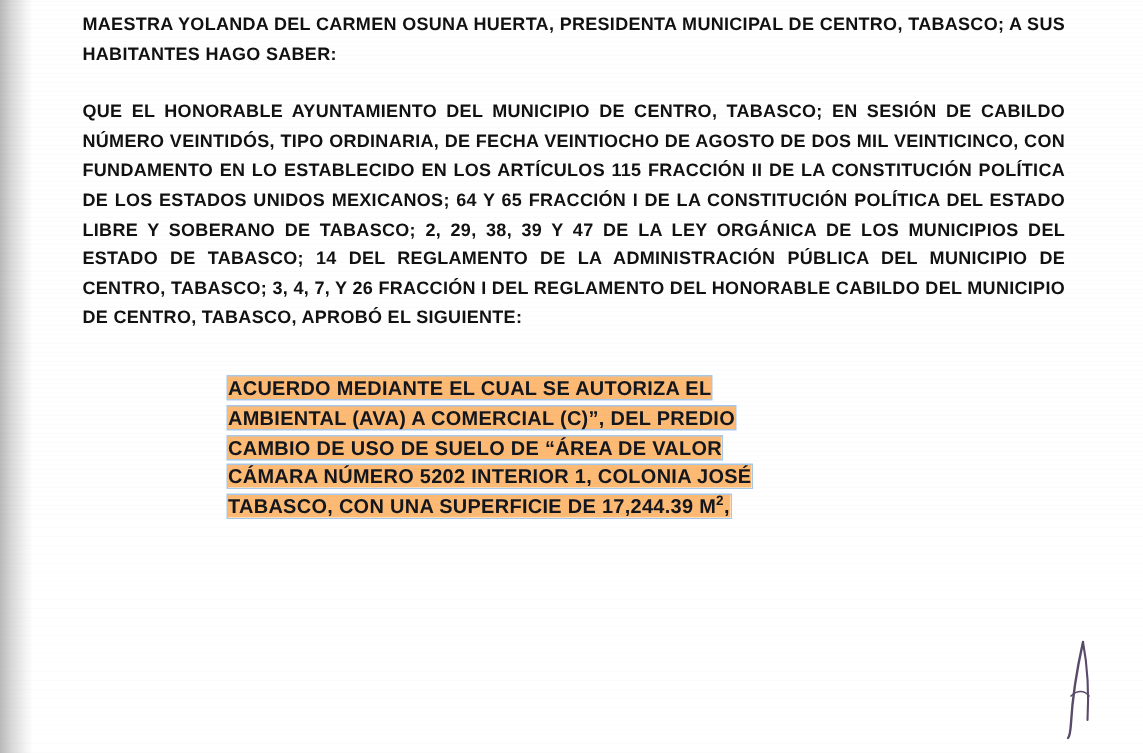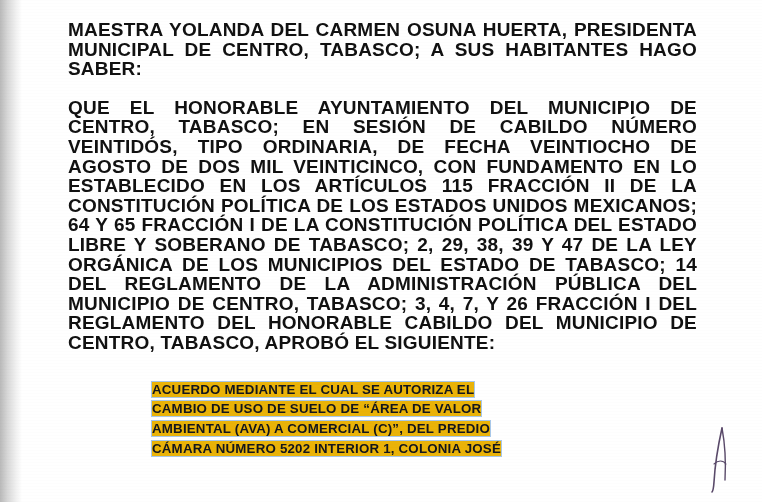--- a/index.html
+++ b/index.html
@@ -30,22 +30,22 @@
     width: 762px;
     height: 502px;
   }
   .doc-body {
     position: absolute;
     left: 55px;
     top: 7px;
     width: 655px;
   }
   p.para {
-    margin: 13px;
-    font-size: 19px;
+    margin: 0;
+    font-size: 12px;
     line-height: 19.6px;
     font-weight: bold;
     letter-spacing: 0.2px;
     color: #111111;
     text-align: justify;
     text-transform: uppercase;
   }
   p.para.spaced {
     margin-top: 19px;
   }
@@ -58,21 +58,21 @@
     margin: 0;
     font-size: 13.3px;
     line-height: 19.8px;
     font-weight: bold;
     letter-spacing: 0.2px;
     color: #13161c;
     text-align: justify;
     text-transform: uppercase;
   }
   .hl {
-    background: #eab308;
+    background: #fdba74;
     box-shadow: 0 0 0 1px #a8c8ea;
   }
   sup.sup {
     font-size: 9px;
     vertical-align: super;
     line-height: 0;
   }
   
   .signature {
     position: absolute;
@@ -98,23 +98,24 @@
   <div class="scan-edge-left"></div>
 
   <div class="doc-body">
 
     <p class="para">MAESTRA YOLANDA DEL CARMEN OSUNA HUERTA, PRESIDENTA MUNICIPAL DE CENTRO, TABASCO; A SUS HABITANTES HAGO SABER:</p>
 
     <p class="para spaced">QUE EL HONORABLE AYUNTAMIENTO DEL MUNICIPIO DE CENTRO, TABASCO; EN SESIÓN DE CABILDO NÚMERO VEINTIDÓS, TIPO ORDINARIA, DE FECHA VEINTIOCHO DE AGOSTO DE DOS MIL VEINTICINCO, CON FUNDAMENTO EN LO ESTABLECIDO EN LOS ARTÍCULOS 115 FRACCIÓN II DE LA CONSTITUCIÓN POLÍTICA DE LOS ESTADOS UNIDOS MEXICANOS; 64 Y 65 FRACCIÓN I DE LA CONSTITUCIÓN POLÍTICA DEL ESTADO LIBRE Y SOBERANO DE TABASCO; 2, 29, 38, 39 Y 47 DE LA LEY ORGÁNICA DE LOS MUNICIPIOS DEL ESTADO DE TABASCO; 14 DEL REGLAMENTO DE LA ADMINISTRACIÓN PÚBLICA DEL MUNICIPIO DE CENTRO, TABASCO; 3, 4, 7, Y 26 FRACCIÓN I DEL REGLAMENTO DEL HONORABLE CABILDO DEL MUNICIPIO DE CENTRO, TABASCO, APROBÓ EL SIGUIENTE:</p>
 
     <div class="highlight-block">
       <p><span class="hl">ACUERDO MEDIANTE EL CUAL SE AUTORIZA EL</span></p>
+      <p><span class="hl">AMBIENTAL (AVA) A COMERCIAL (C)”, DEL PREDIO</span></p>
       <p><span class="hl">CAMBIO DE USO DE SUELO DE “ÁREA DE VALOR</span></p>
-      <p><span class="hl">AMBIENTAL (AVA) A COMERCIAL (C)”, DEL PREDIO</span></p>
       <p><span class="hl">CÁMARA NÚMERO 5202 INTERIOR 1, COLONIA JOSÉ</span></p>
+      <p><span class="hl"><span>TABASCO, CON UNA SUPERFICIE DE 17,244.39 M</span><sup class="sup">2</sup><span>,</span></span></p>
     </div>
 
   </div>
 
   <svg class="signature" viewBox="0 0 46 70">
     <path d="M30 4 C26 22 23 40 22 58 C21.6 64 21 67 20 68" stroke="#5a4a6a" stroke-width="1.6" fill="none" stroke-linecap="round"></path>
     <path d="M30 4 C33 20 34 38 33 56" stroke="#5a4a6a" stroke-width="1.4" fill="none" stroke-linecap="round"></path>
     <path d="M22 40 C26 36 31 36 34 40" stroke="#5a4a6a" stroke-width="1.1" fill="none" stroke-linecap="round"></path>
   </svg>
 

